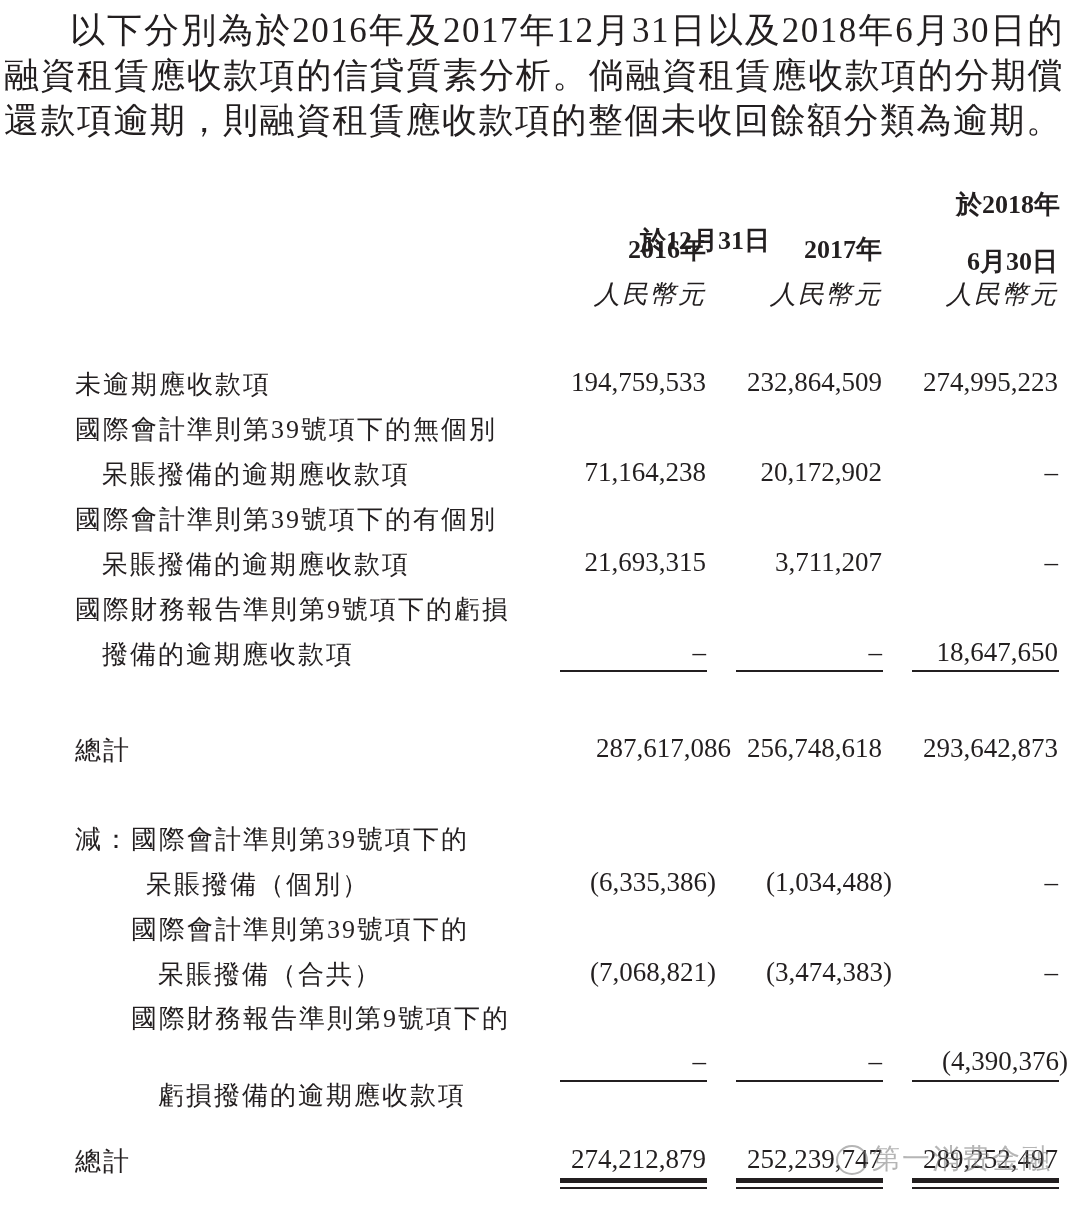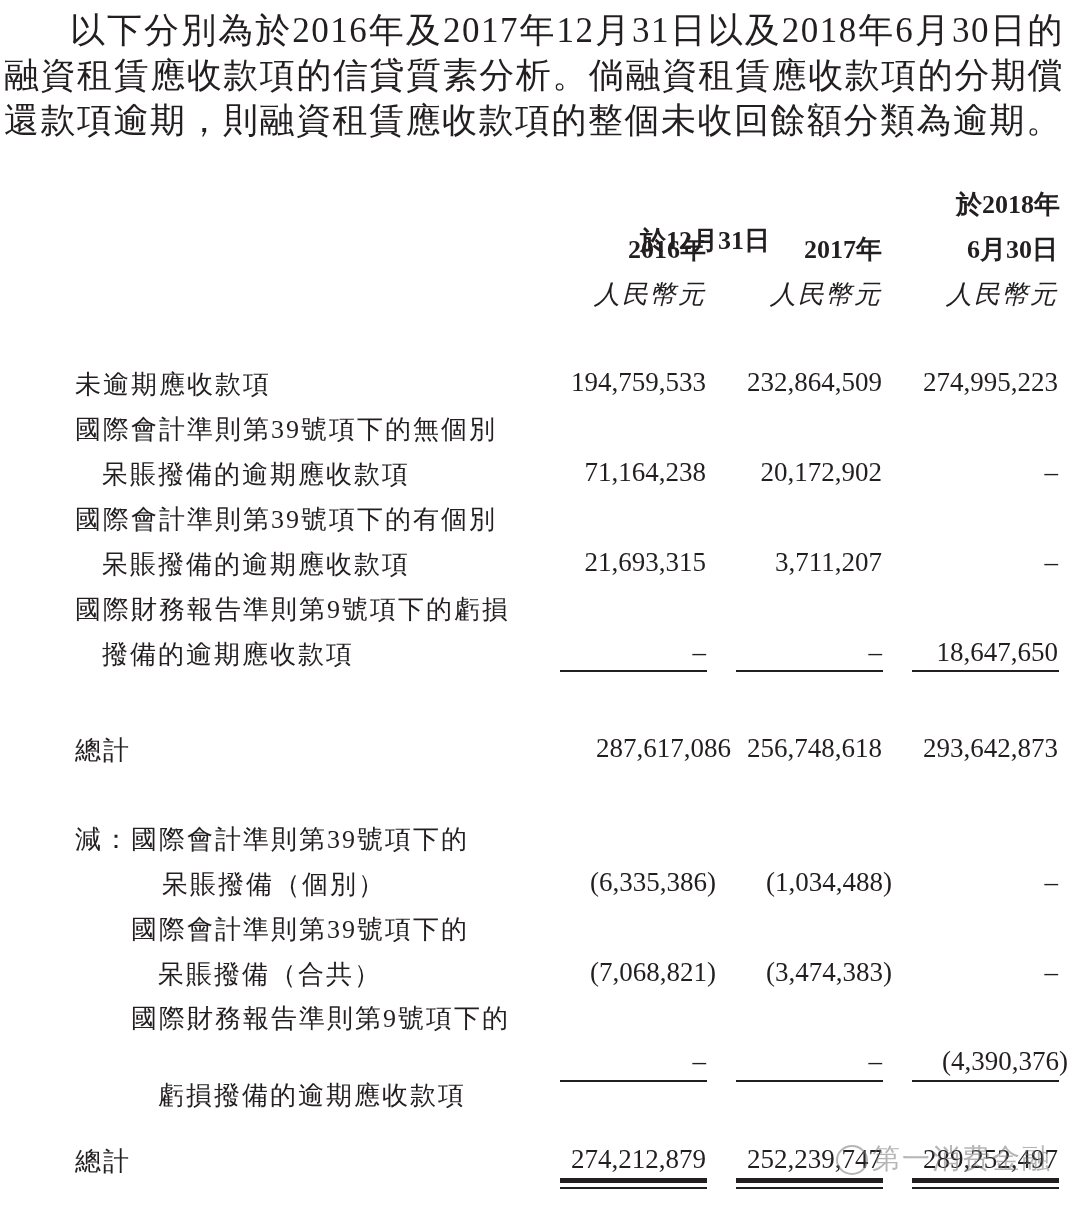--- a/index.html
+++ b/index.html
@@ -37,21 +37,21 @@
   </style>
 </head>
 <body>
 
 <div class="intro">以下分別為於2016年及2017年12月31日以及2018年6月30日的融資租賃應收款項的信貸質素分析。倘融資租賃應收款項的分期償還款項逾期，則融資租賃應收款項的整個未收回餘額分類為逾期。</div>
 
 <div class="hdr bold" style="left:640px; top:187px; width:150px; text-align:left;margin-top:36px;">於12月31日</div>
 <div class="hdr bold" style="left:900px; top:187px; width:160px;">於2018年</div>
 <div class="hdr bold" style="left:556px; top:232px; width:150px;">2016年</div>
 <div class="hdr bold" style="left:732px; top:232px; width:150px;">2017年</div>
-<div class="hdr bold" style="left:908px; top:232px; width:150px;">6月30日</div>
+<div class="hdr bold" style="left:908px; top:244px; width:150px;">6月30日</div>
 <div class="hdr ital" style="left:556px; top:277px; width:150px;">人民幣元</div>
 <div class="hdr ital" style="left:732px; top:277px; width:150px;">人民幣元</div>
 <div class="hdr ital" style="left:908px; top:277px; width:150px;">人民幣元</div>
 
 <div class="label" style="left:75px; top:367px;">未逾期應收款項</div>
 <div class="num" style="left:556px; top:367px;">194,759,533</div>
 <div class="num" style="left:732px; top:367px;">232,864,509</div>
 <div class="num" style="left:908px; top:367px;">274,995,223</div>
 
 <div class="label" style="left:75px; top:412px;">國際會計準則第39號項下的無個別</div>
@@ -76,21 +76,21 @@
 <div class="rule" style="left:736px; top:670px; width:147px;"></div>
 <div class="rule" style="left:912px; top:670px; width:147px;"></div>
 
 <div class="label" style="left:75px; top:733px;">總計</div>
 <div class="num" style="left:581px; top:733px;">287,617,086</div>
 <div class="num" style="left:732px; top:733px;">256,748,618</div>
 <div class="num" style="left:908px; top:733px;">293,642,873</div>
 
 <div class="label" style="left:75px; top:822px;">減：</div>
 <div class="label" style="left:131px; top:822px;">國際會計準則第39號項下的</div>
-<div class="label" style="left:162px; top:867px;">呆賬撥備（個別）</div>
+<div class="label" style="left:146px; top:867px;">呆賬撥備（個別）</div>
 <div class="num" style="left:566px; top:867px;">(6,335,386)</div>
 <div class="num" style="left:742px; top:867px;">(1,034,488)</div>
 <div class="num" style="left:908px; top:867px;">–</div>
 
 <div class="label" style="left:131px; top:912px;">國際會計準則第39號項下的</div>
 <div class="label" style="left:158px; top:957px;">呆賬撥備（合共）</div>
 <div class="num" style="left:566px; top:957px;">(7,068,821)</div>
 <div class="num" style="left:742px; top:957px;">(3,474,383)</div>
 <div class="num" style="left:908px; top:957px;">–</div>
 

